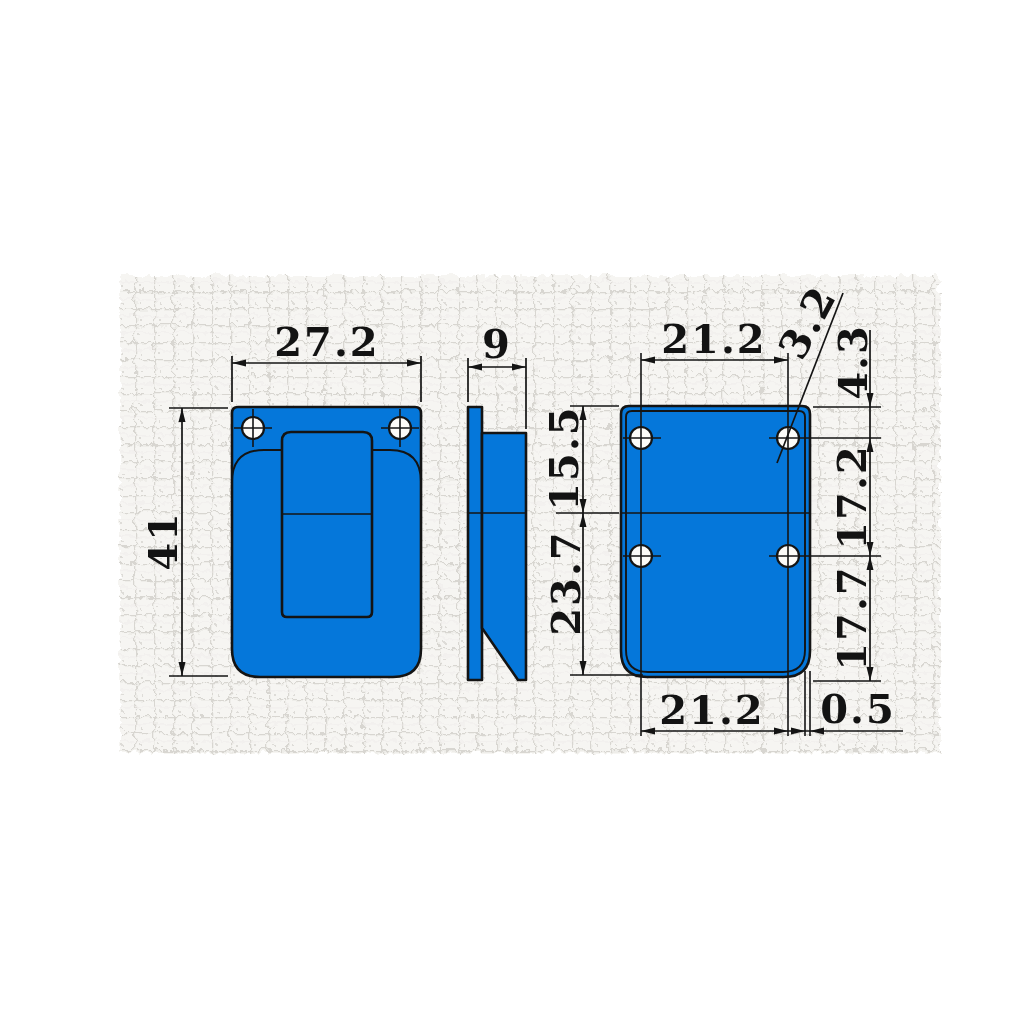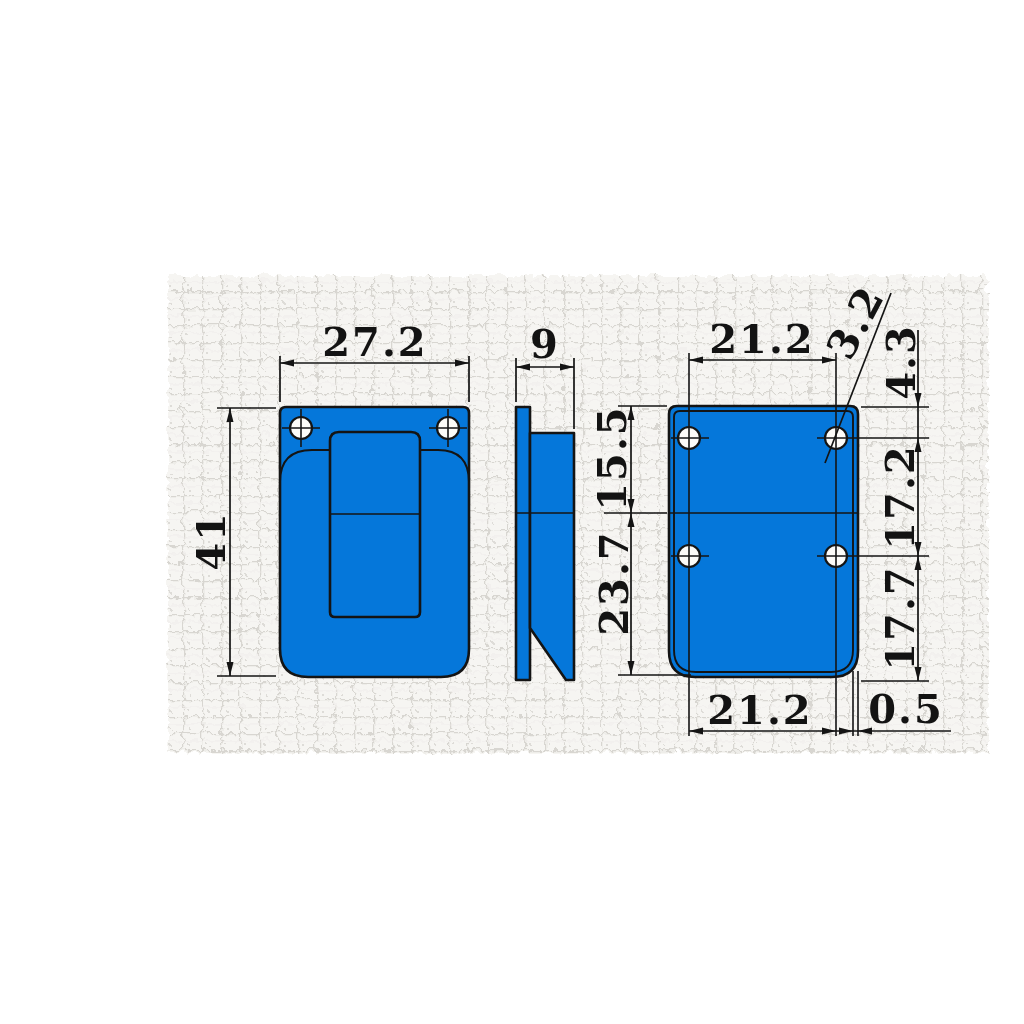--- a/index.html
+++ b/index.html
@@ -1,16 +1,16 @@
 <!DOCTYPE html>
 <html><head>
 <meta charset="utf-8">
 <style>
   html,body{margin:0;padding:0;background:#ffffff;}
-  .stage{position:relative;width:972px;height:1024px;background:#ffffff;overflow:hidden;margin-left:48px;}
+  .stage{position:relative;width:972px;height:1024px;background:#ffffff;overflow:hidden;}
   svg.drawing{position:absolute;left:0;top:0;}
   .part{stroke:#141414;stroke-width:2.6;stroke-linejoin:round;}
   .thin-outline{fill:none;stroke:#141414;stroke-width:1.9;}
   .hole{fill:#fcfbf8;stroke:#141414;stroke-width:2.2;}
   .dim{stroke:#141414;stroke-width:1.7;fill:none;}
   .cross{stroke:#141414;stroke-width:1.6;fill:none;}
   .arrow{fill:#141414;stroke:none;}
   text.dim-label{
     font-family:"DejaVu Serif","Liberation Serif",serif;
     font-weight:bold;font-size:40px;letter-spacing:2px;

